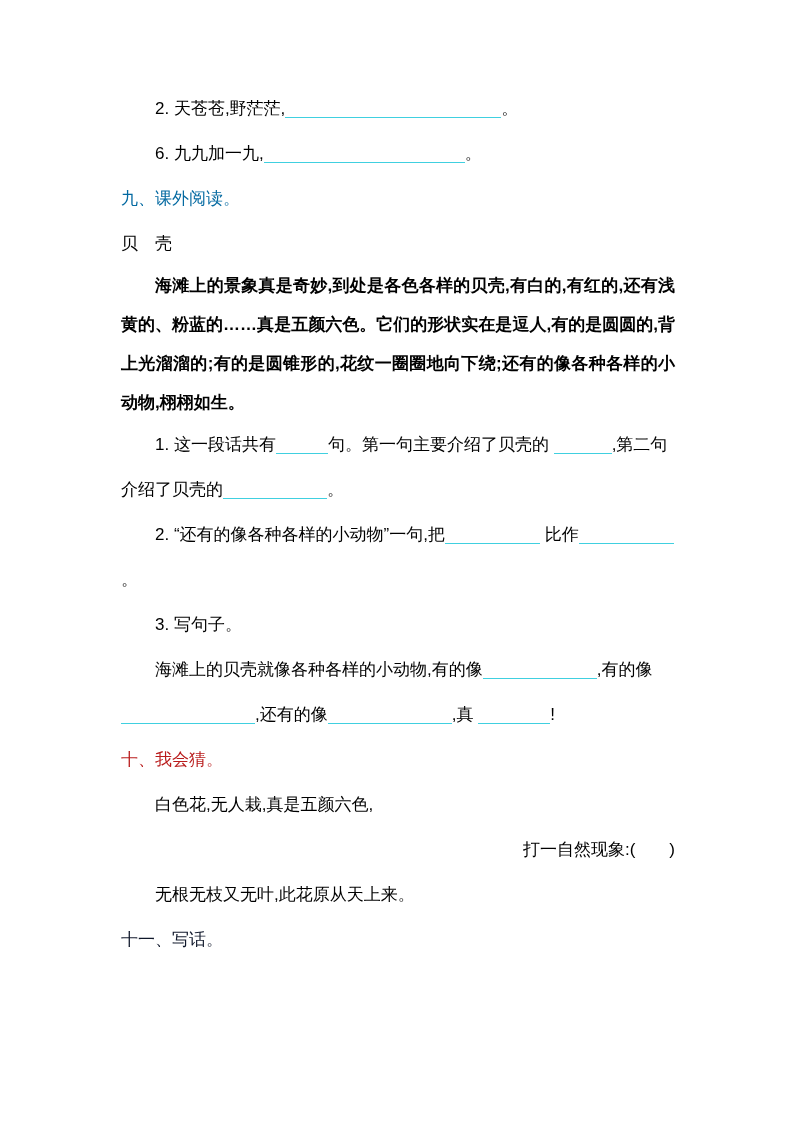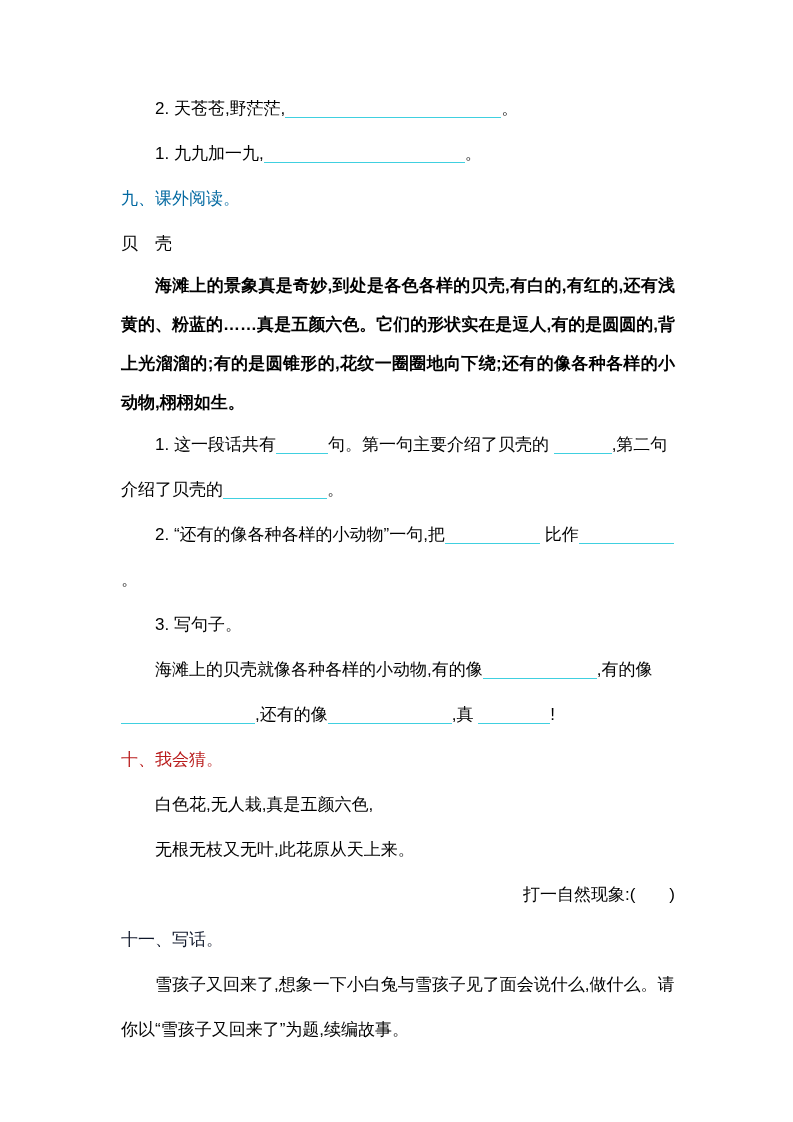--- a/index.html
+++ b/index.html
@@ -34,21 +34,21 @@
 </head>
 <body>
 
 <div class="page">
 
   <div class="line indent">
     <span>2. 天苍苍,野茫茫,</span><span class="blank" style="width: 216px; border-bottom-color: rgb(64, 208, 224);"></span><span>。</span>
   </div>
 
   <div class="line indent">
-    <span>1. 九九加一九,</span><span class="blank" style="width: 201px; border-bottom-color: rgb(64, 208, 224);"></span><span>。</span>
+    <span>6. 九九加一九,</span><span class="blank" style="width: 201px; border-bottom-color: rgb(64, 208, 224);"></span><span>。</span>
   </div>
 
   <div class="line heading" style="color: #0369a1;">九、课外阅读。</div>
 
   <div class="title">贝　壳</div>
 
   <div class="para indent">海滩上的景象真是奇妙,到处是各色各样的贝壳,有白的,有红的,还有浅黄的、粉蓝的……真是五颜六色。它们的形状实在是逗人,有的是圆圆的,背上光溜溜的;有的是圆锥形的,花纹一圈圈地向下绕;还有的像各种各样的小动物,栩栩如生。</div>
 
   <div class="line indent">
     <span>1. 这一段话共有</span><span class="blank" style="width: 52px; border-bottom-color: rgb(64, 208, 224);"></span><span>句。第一句主要介绍了贝壳的 </span><span class="blank" style="width: 58px; border-bottom-color: rgb(64, 208, 224);"></span><span>,第二句介绍了贝壳的</span><span class="blank" style="width: 104px; border-bottom-color: rgb(64, 208, 224);"></span><span>。</span>
@@ -60,20 +60,19 @@
 
   <div class="line indent">3. 写句子。</div>
 
   <div class="line indent">
     <span>海滩上的贝壳就像各种各样的小动物,有的像</span><span class="blank" style="width: 114px; border-bottom-color: rgb(64, 208, 224);"></span><span>,有的像</span><span class="blank" style="width: 134px; border-bottom-color: rgb(64, 208, 224);"></span><span>,还有的像</span><span class="blank" style="width: 124px; border-bottom-color: rgb(64, 208, 224);"></span><span>,真 </span><span class="blank" style="width: 72px; border-bottom-color: rgb(64, 208, 224);"></span><span>!</span>
   </div>
 
   <div class="line heading" style="color: #b91c1c;">十、我会猜。</div>
 
   <div class="line indent">白色花,无人栽,真是五颜六色,</div>
+  <div class="line right">打一自然现象:(　　)</div>
   <div class="line indent">无根无枝又无叶,此花原从天上来。</div>
-  <div class="line right">打一自然现象:(　　)</div>
 
   <div class="line heading" style="color: #0f172a;">十一、写话。</div>
 
-  <div class="line indent">雪孩子又回来了,想象一下小白兔与雪孩子见了面会说什么,做什么。请你以“雪孩子又回来了”为题,续编故事。</div>
 
 </div>
 
 </body></html>

